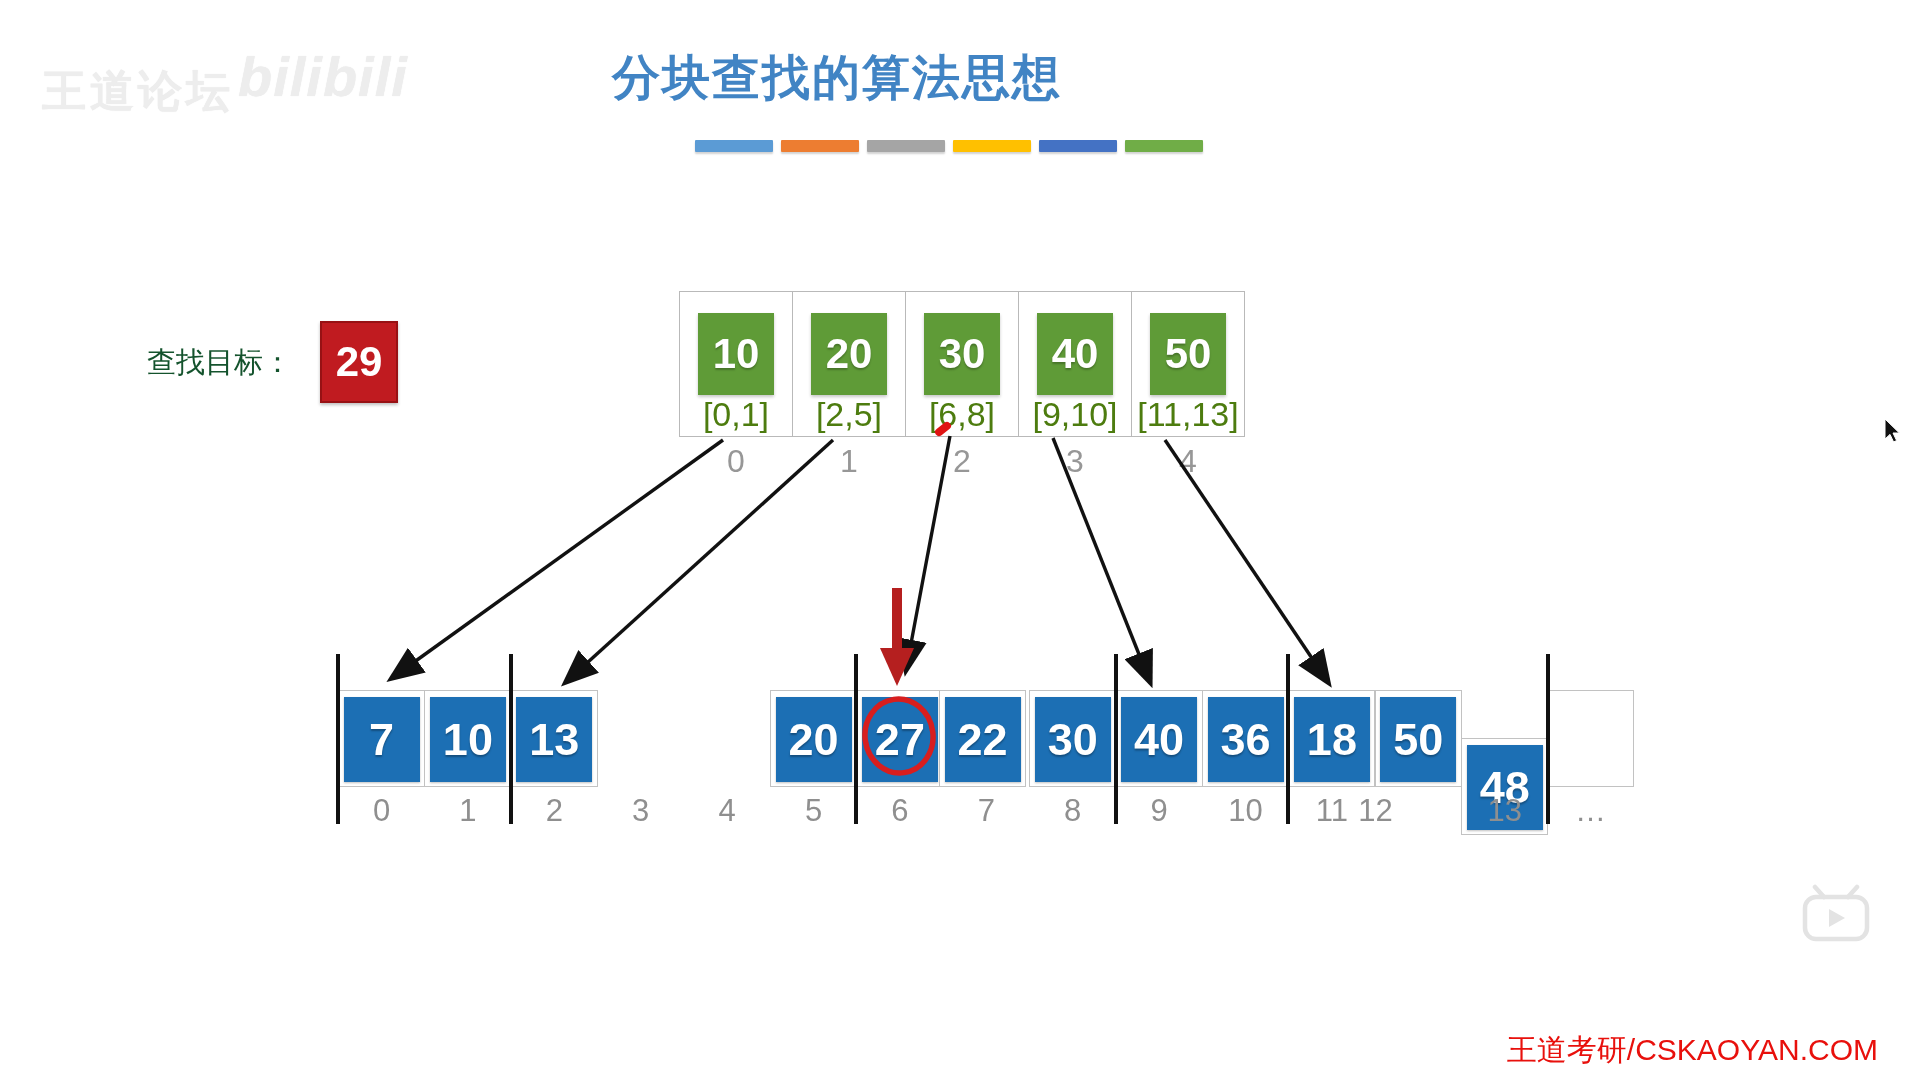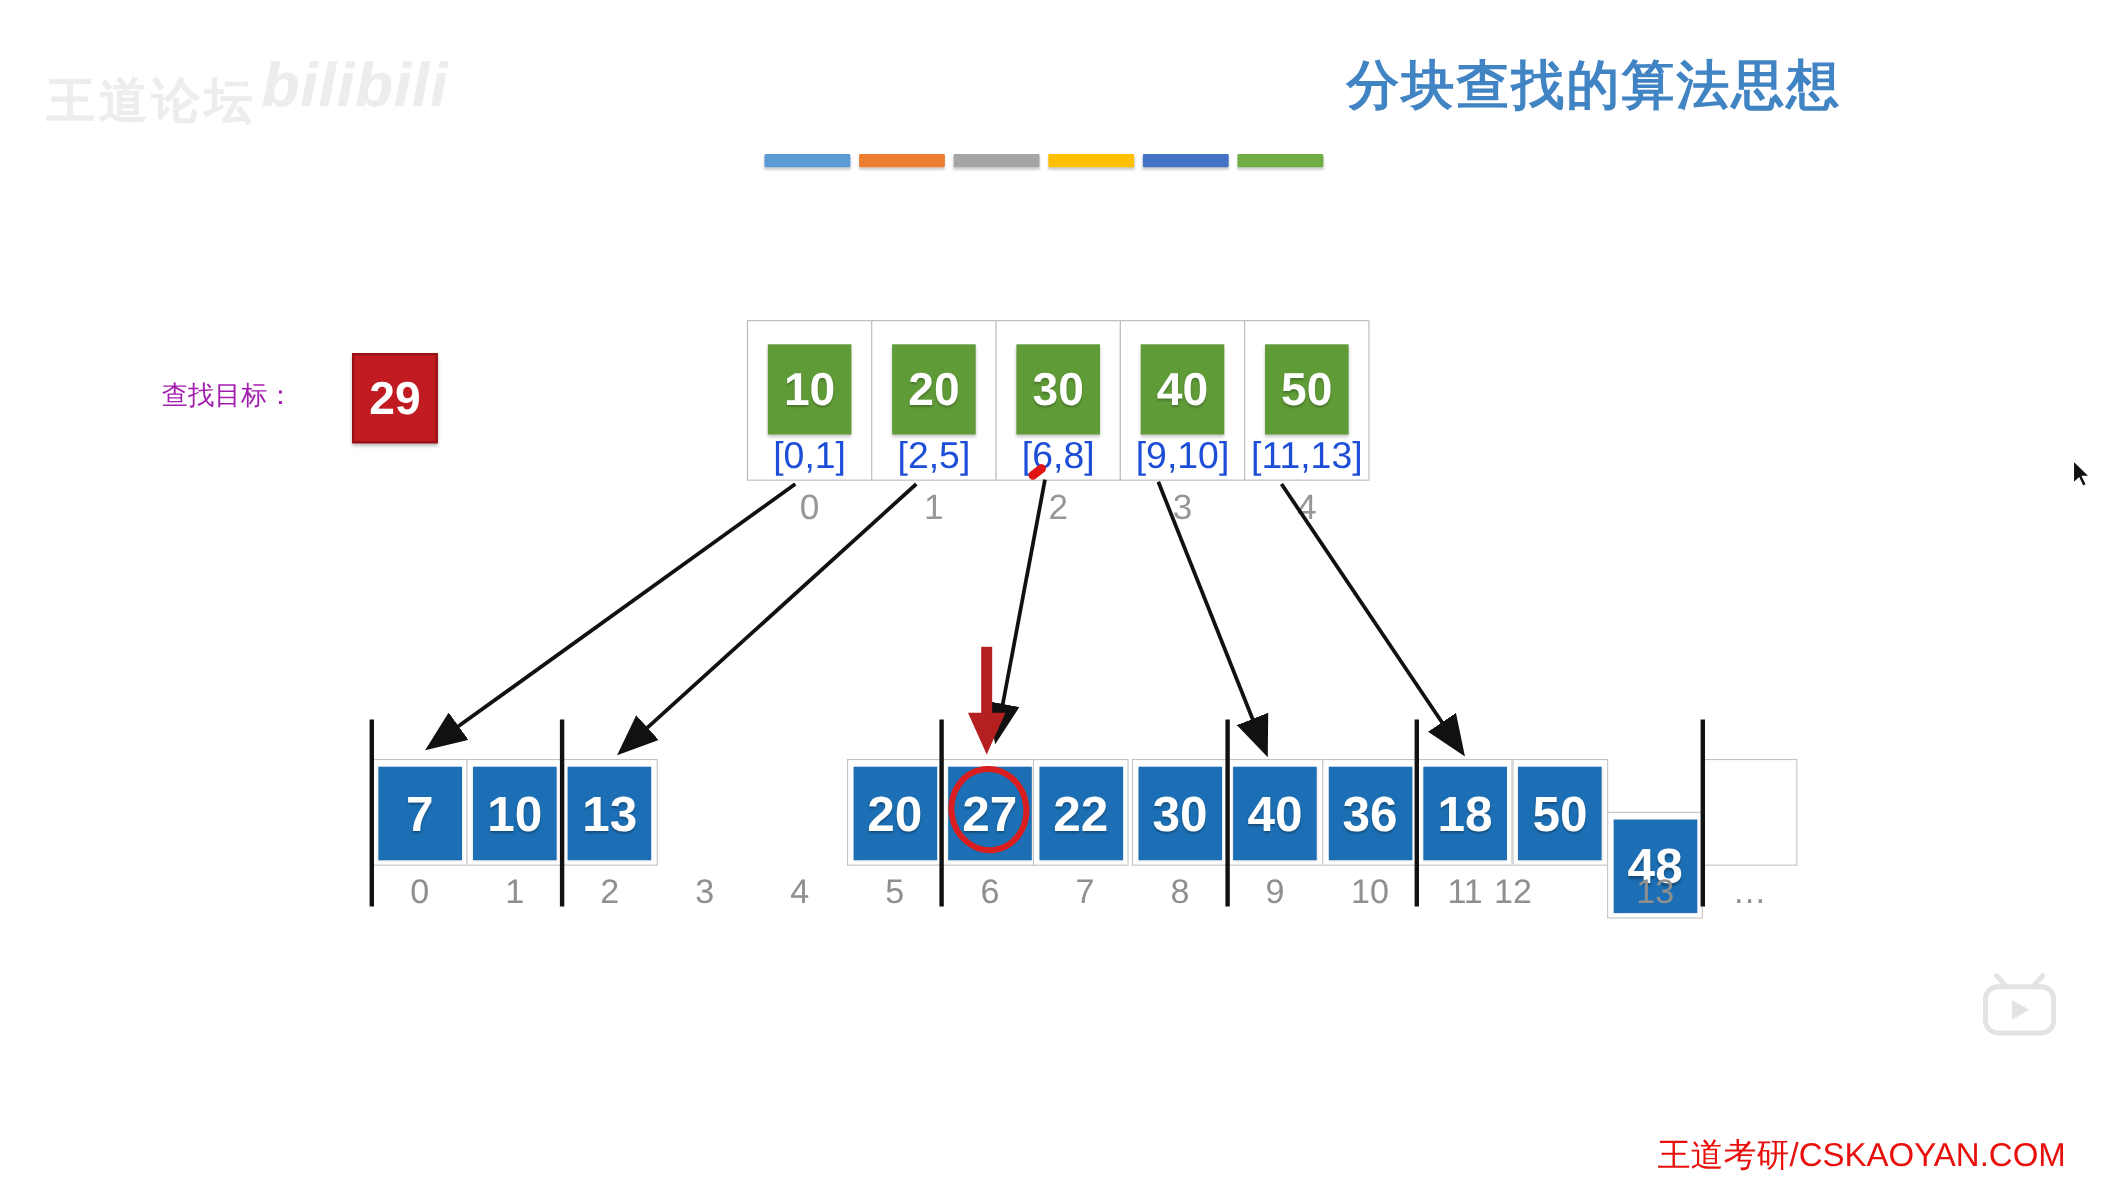--- a/index.html
+++ b/index.html
@@ -6,47 +6,47 @@
   #stage{
     position:relative;width:1916px;height:1077px;background:#ffffff;overflow:hidden;
     font-family:"Liberation Sans","DejaVu Sans",sans-serif;
   }
   
   .wm{position:absolute;color:#ededed;text-shadow:0 0 1px #e6e6e6;white-space:nowrap;}
   #wm-site{left:42px;top:62px;font-size:44px;font-weight:bold;letter-spacing:4px;}
   #wm-bili{left:238px;top:44px;font-size:56px;font-weight:bold;font-style:italic;letter-spacing:1px;}
   
   #title{
-    position:absolute;left:0;top:46px;width:1674px;text-align:right;
+    position:absolute;left:0;top:46px;width:1674px;text-align:center;
     font-size:48px;font-weight:bold;color:#4184c4;letter-spacing:2px;
   }
   .tbar{position:absolute;top:140px;height:12px;width:78px;border-radius:1px;box-shadow:0 2px 2px rgba(0,0,0,.18);}
   
-  #target-label{position:absolute;left:147px;top:343px;font-size:24px;color:#a21caf;}
+  #target-label{position:absolute;left:147px;top:343px;font-size:29px;color:#14532d;}
   #target-box{
     position:absolute;left:320px;top:321px;width:78px;height:82px;
     background:var(--red-box,#c01b20);border:2px solid #971114;box-sizing:border-box;
     display:flex;align-items:center;justify-content:center;
     color:#fff;font-size:42px;font-weight:bold;box-shadow:0 2px 3px rgba(0,0,0,.25);
   }
   
   .idx-cell{
     position:absolute;top:291px;width:114px;height:146px;box-sizing:border-box;
     border:1px solid #b9b9b9;background:#fff;
   }
   .gbox{
     position:absolute;left:50%;top:21px;transform:translateX(-50%);
     width:76px;height:82px;background:var(--green,#5f9b37);
     display:flex;align-items:center;justify-content:center;
     box-shadow:0 2px 3px rgba(0,0,0,.22);
   }
   .gval{color:#fff;font-size:42px;font-weight:bold;text-shadow:0 2px 2px rgba(0,0,0,.25);}
   .grange{
     position:absolute;left:0;bottom:2px;width:100%;text-align:center;
-    font-size:34px;color:#1d4ed8;
+    font-size:34px;color:#4d7c0f;
   }
   .gidx{position:absolute;top:443px;width:114px;text-align:center;font-size:32px;color:#979797;}
   
   .arr-cell{
     position:absolute;top:690px;width:87px;height:97px;box-sizing:border-box;
     border:1px solid #c2c2c2;background:#fff;
   }
   .bbox{
     position:absolute;left:50%;top:6px;transform:translateX(-50%);
     width:76px;height:85px;background:var(--blue,#1c6fb4);

